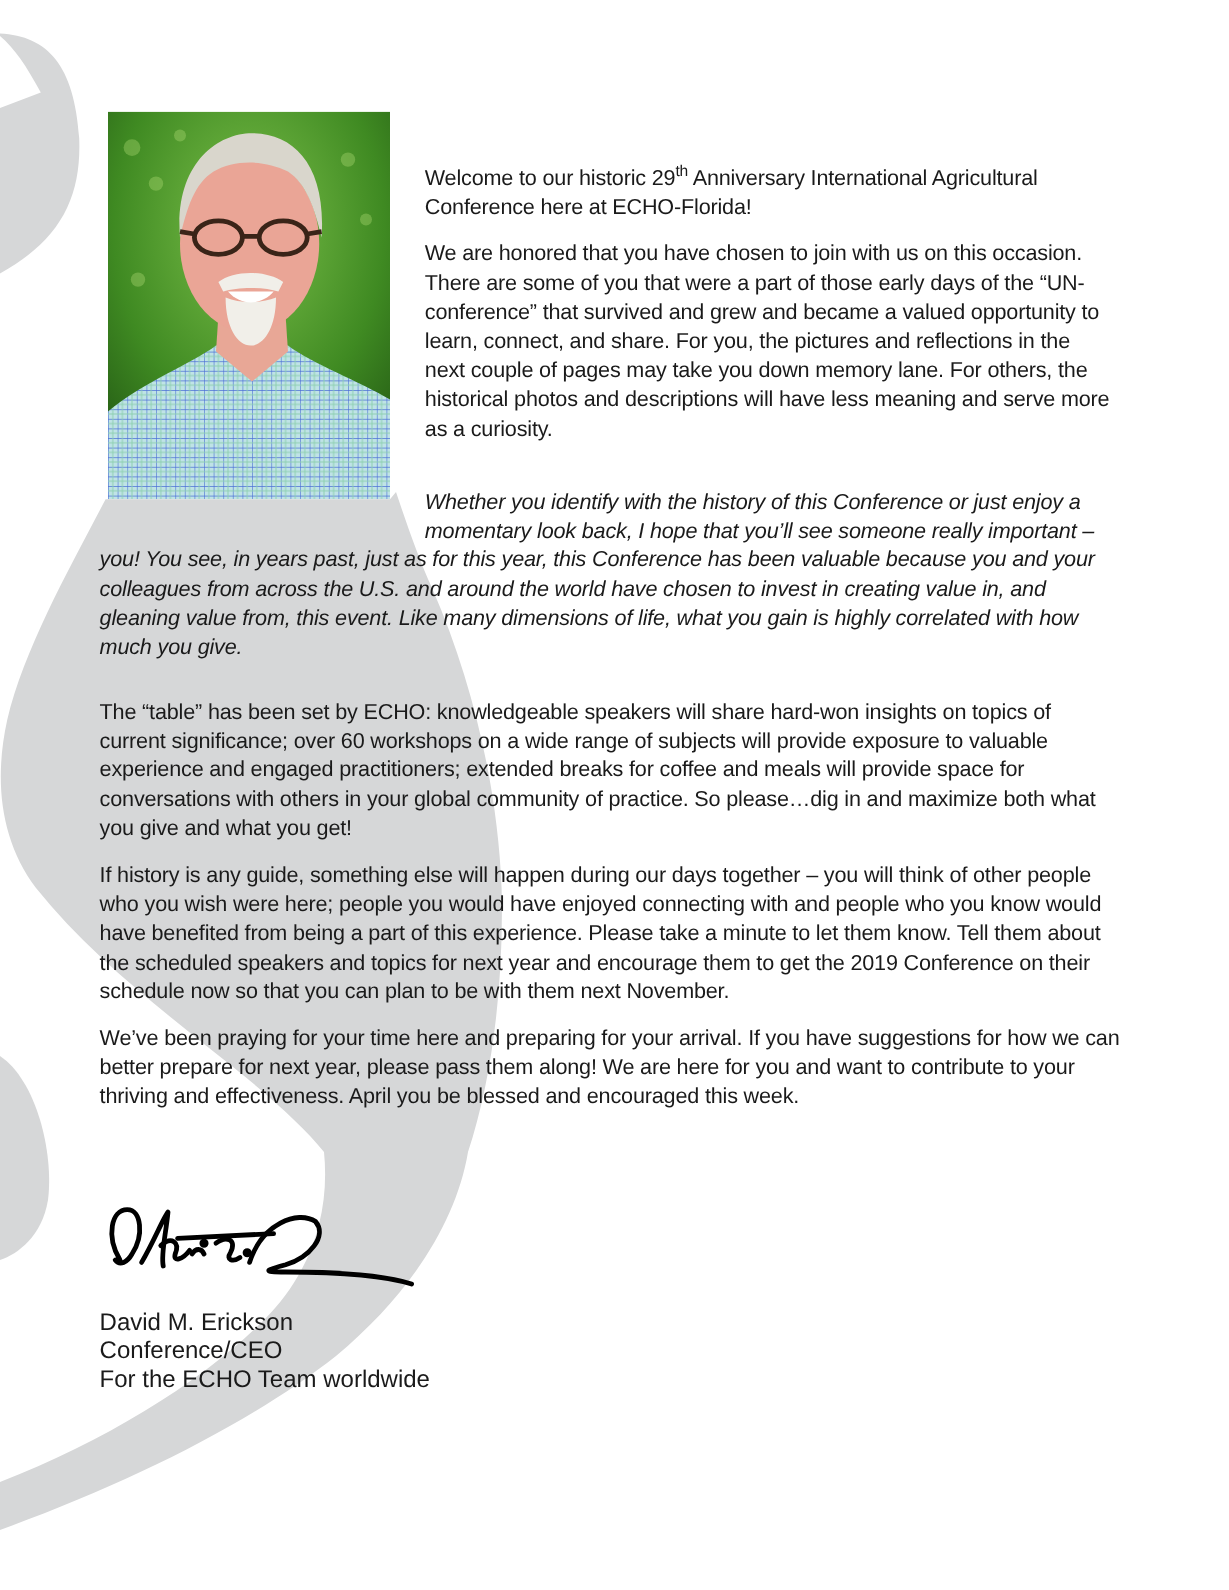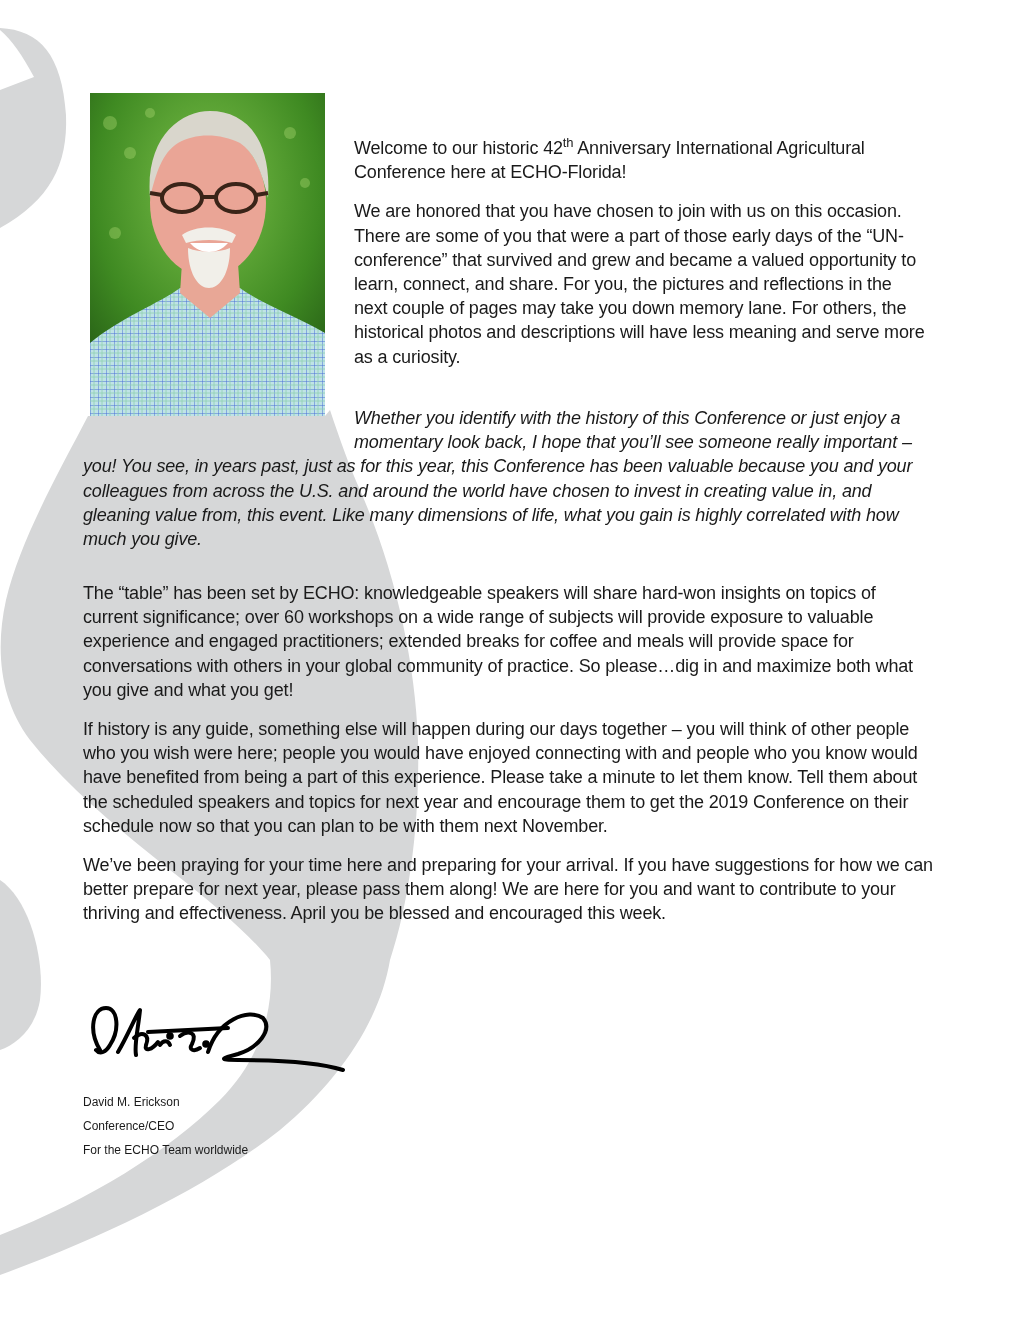--- a/index.html
+++ b/index.html
@@ -9,21 +9,21 @@
     .photo { position: absolute; left: 90px; top: 93px; width: 235px; height: 323px; z-index: 1; overflow: hidden; }
     .photo svg { display: block; width: 100%; height: 100%; }
     .text { position: absolute; z-index: 2; font-size: 18px; line-height: 24.2px; letter-spacing: -0.15px; }
     .text p { margin: 0 0 15px 0; }
     .intro { left: 354px; top: 136px; width: 575px; }
     .intro p { margin-bottom: 15px; }
     .wrap-block { left: 83px; top: 406px; width: 850px; font-style: italic; }
     .wrap-block .float-spacer { float: left; width: 271px; height: 48px; }
     .body-rest { left: 83px; top: 566px; width: 850px; margin-top: 15px; }
     .sig { position: absolute; left: 88px; top: 1000px; width: 260px; height: 80px; z-index: 2; }
-    .signoff { position: absolute; left: 83px; top: 1090px; z-index: 2; font-size: 12px; line-height: 24.2px; }
+    .signoff { position: absolute; left: 83px; top: 1090px; z-index: 2; font-size: 20px; line-height: 24.2px; }
     .signoff div { margin: 0; }
     sup { font-size: 13px; line-height: 0; vertical-align: 7px; }
   </style>
 </head>
 <body>
 
 <svg id="bg" viewBox="0 0 1024 1325" xmlns="http://www.w3.org/2000/svg">
   <g fill="#d6d7d8">
 
     <path d="M0,28 C40,30 62,55 66,115 C68,165 50,200 0,228 Z M0,30 L0,90 L34,77 C22,55 12,40 0,30 Z" fill-rule="evenodd"></path>
@@ -77,21 +77,21 @@
       <path d="M112,104 L126,104 M72,102 L60,100 M166,102 L178,100"></path>
     </g>
 
     <path d="M92,142 C105,132 132,132 146,142 L142,150 C130,146 108,146 96,150 Z M98,155 C110,160 128,160 140,155 C140,180 130,195 119,195 C108,195 98,180 98,155 Z" fill="#f1efe9"></path>
 
     <path d="M100,150 C110,162 128,162 138,150 Z" fill="#fff"></path>
   </svg>
 </div>
 
 <div class="text intro">
-  <p><span>Welcome to our historic 42</span><sup>th</sup><span> Anniversary International Agricultural Conference here at ECHO-Florida!</span></p>
+  <p><span>Welcome to our historic 29</span><sup>th</sup><span> Anniversary International Agricultural Conference here at ECHO-Florida!</span></p>
   <p>We are honored that you have chosen to join with us on this occasion. There are some of you that were a part of those early days of the “UN-conference” that survived and grew and became a valued opportunity to learn, connect, and share. For you, the pictures and reflections in the next couple of pages may take you down memory lane. For others, the historical photos and descriptions will have less meaning and serve more as a curiosity.</p>
 </div>
 
 <div class="text wrap-block">
   <div class="float-spacer"></div>
   <p>Whether you identify with the history of this Conference or just enjoy a momentary look back, I hope that you’ll see someone really important – you! You see, in years past, just as for this year, this Conference has been valuable because you and your colleagues from across the U.S. and around the world have chosen to invest in creating value in, and gleaning value from, this event. Like many dimensions of life, what you gain is highly correlated with how much you give.</p>
 </div>
 
 <div class="text body-rest">
   <p>The “table” has been set by ECHO: knowledgeable speakers will share hard-won insights on topics of current significance; over 60 workshops on a wide range of subjects will provide exposure to valuable experience and engaged practitioners; extended breaks for coffee and meals will provide space for conversations with others in your global community of practice. So please…dig in and maximize both what you give and what you get!</p>

